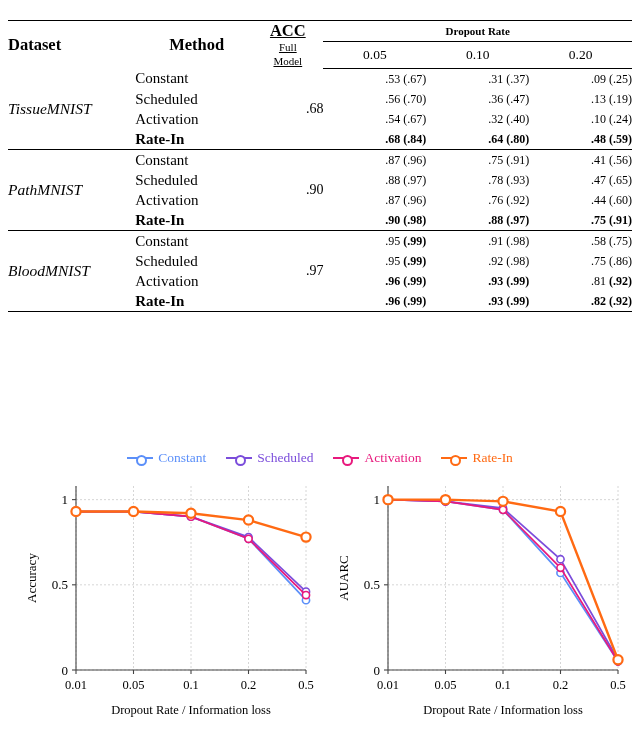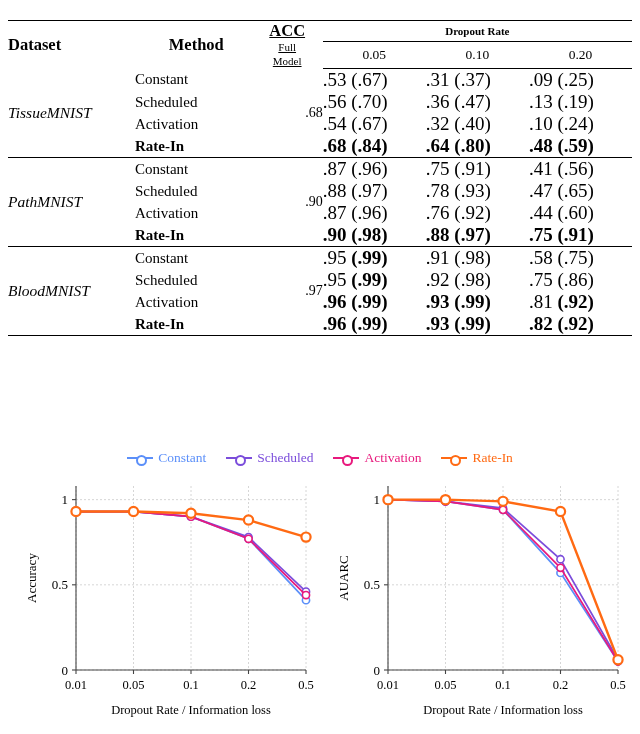--- a/index.html
+++ b/index.html
@@ -78,22 +78,22 @@
   .method-cell {
     font-size: 15px;
     text-align: left;
     padding-left: 6px;
   }
   .acc-cell {
     font-size: 14px;
     text-align: right;
   }
   .val-cell {
-    font-size: 19px;
-    text-align: left;
+    font-size: 12px;
+    text-align: right;
     white-space: nowrap;
   }
   .bold { font-weight: bold; }
   tr.datarow td { height: 20px; }
 
   
   .figure {
     position: absolute;
     left: 0;
     top: 440px;

